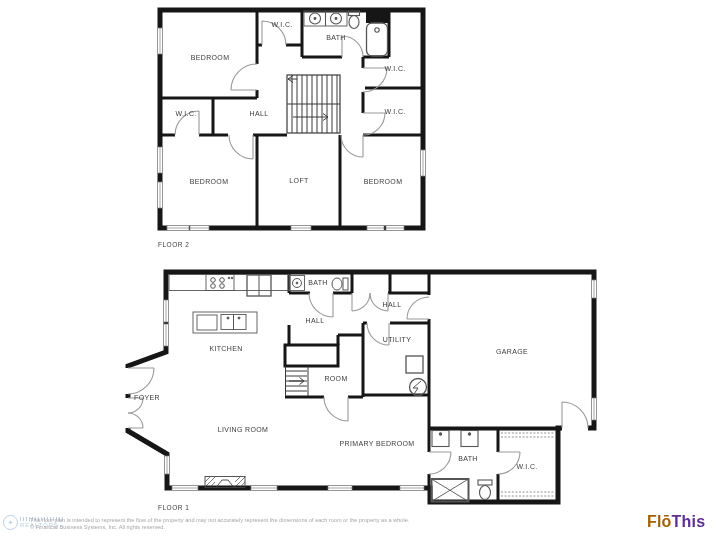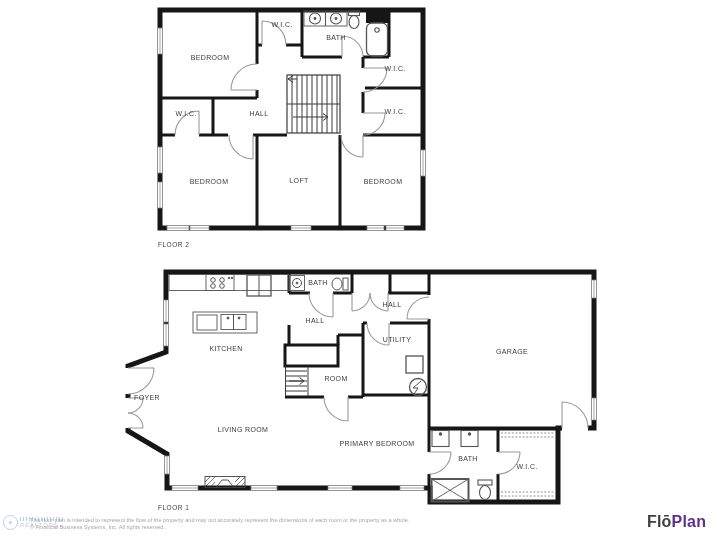--- a/index.html
+++ b/index.html
@@ -11,21 +11,21 @@
   .floor-lab{position:absolute;font-size:6.5px;letter-spacing:.5px;color:#3c3c3c;white-space:nowrap;}
   #disclaimer{position:absolute;left:30px;top:517px;color:#a6a6a6;font-size:5.6px;line-height:7.2px;
       white-space:nowrap;}
   #watermark{position:absolute;left:3px;top:515px;display:flex;align-items:center;opacity:.45;}
   #wm-globe{width:13px;height:13px;border:1px solid #6a93c0;border-radius:50%;color:#6a93c0;
       font-size:7px;line-height:13px;text-align:center;}
   #wm-col{margin-left:2px;}
   #wm-bar{width:44px;height:4px;background:repeating-linear-gradient(90deg,#6a93c0 0 1px,transparent 1px 3px);}
   #wm-text{font-size:5.8px;letter-spacing:1px;color:#6a93c0;margin-top:1px;}
   #floplan-logo{position:absolute;left:647px;top:513px;font-size:16px;font-weight:700;letter-spacing:.2px;}
-  #logo-flo{color:#404040;}
+  #logo-flo{color:#a16207;}
   #logo-plan{color:#5f2e91;}
 </style>
 </head>
 <body>
 
 <div id="canvas">
 
 <svg id="plan-svg" width="720" height="540" viewBox="0 0 720 540">
 
   <g fill="none" stroke="#161616">
@@ -282,16 +282,16 @@
     <div id="wm-text">REALTORS</div>
   </div>
 </div>
 
 <div id="disclaimer">
   <div>This floor plan is intended to represent the flow of the property and may not accurately represent the dimensions of each room or the property as a whole.</div>
   <div>© Financial Business Systems, Inc. All rights reserved.</div>
 </div>
 
 <div id="floplan-logo">
-  <span id="logo-flo">Flō</span><span id="logo-plan">Plan</span>
+  <span id="logo-flo">Flō</span><span id="logo-plan">This</span>
 </div>
 
 </div>
 
 </body></html>

